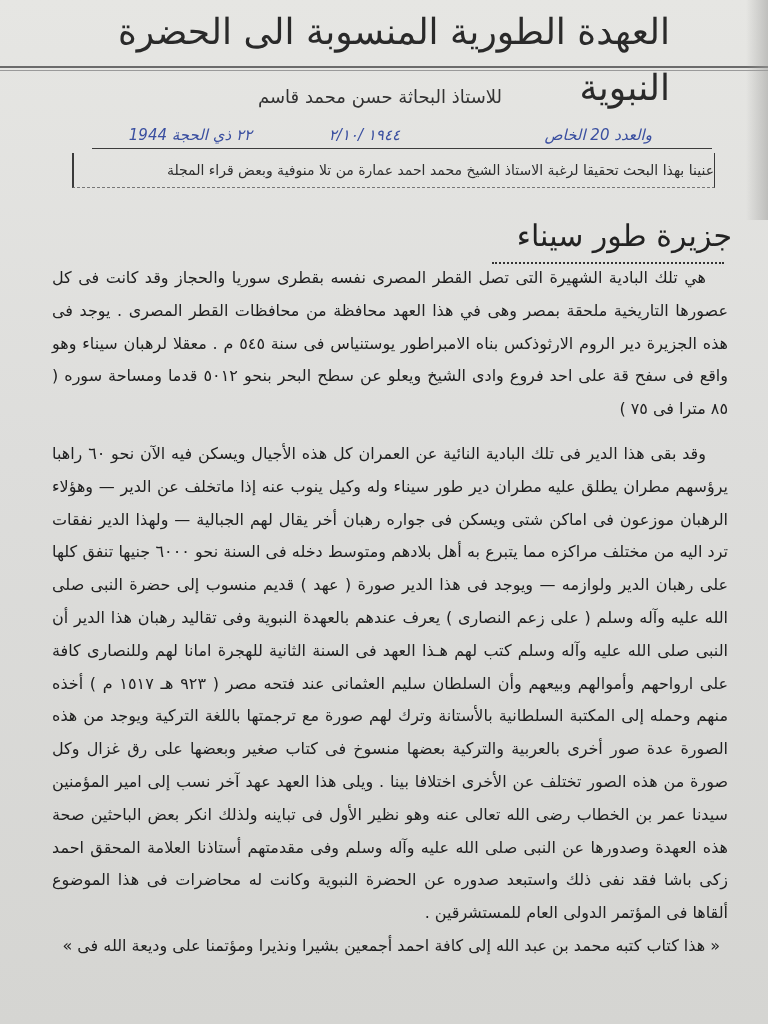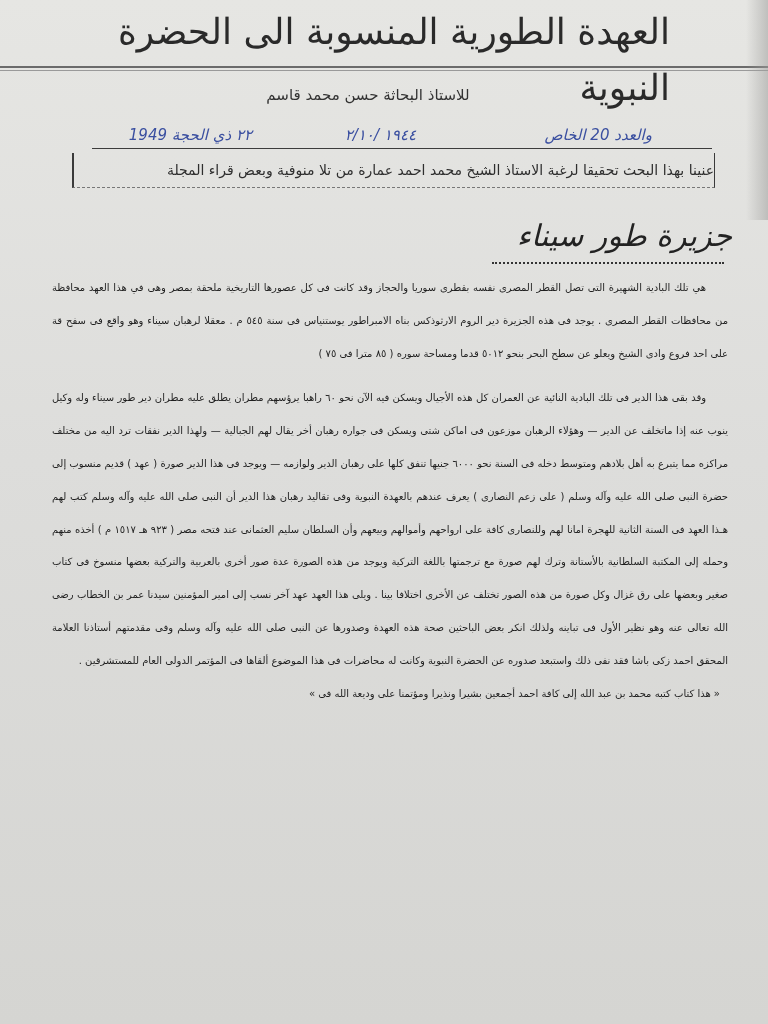--- a/index.html
+++ b/index.html
@@ -52,46 +52,46 @@
       height: 0;
       border-top: 2px solid #6b6b6b;
     }
     .title-rule.r2 {
       top: 70px;
       border-top: 1px solid #9a9a9a;
     }
     .byline {
       position: absolute;
       top: 86px;
-      left: 168px;
+      left: 180px;
       width: 400px;
       text-align: center;
       direction: rtl;
-      font-size: 15px;
+      font-size: 18px;
       color: #333;
     }
     .ref-line {
       position: absolute;
       top: 122px;
       left: 92px;
       width: 620px;
       height: 26px;
       border-bottom: 1.5px solid #3c3c3c;
       direction: rtl;
       font-family: "DejaVu Sans", sans-serif;
       color: #3a4fa0;
       font-size: 15px;
       font-style: italic;
     }
     .ref-line span {
       position: absolute;
       top: 4px;
     }
     .ref-issue { right: 60px; }
-    .ref-date-a { right: 296px; }
+    .ref-date-a { right: 312px; }
     .ref-date-b { right: 460px; }
     .dedication-box {
       position: absolute;
       top: 153px;
       left: 72px;
       width: 640px;
       height: 34px;
       border-left: 2px solid #3a3a3a;
       border-right: 1.5px solid #3a3a3a;
       border-bottom: 1px dashed #777;
@@ -104,38 +104,37 @@
       position: absolute;
       top: 214px;
       left: 482px;
       width: 250px;
       text-align: right;
       direction: rtl;
       font-family: "DejaVu Serif", serif;
       font-size: 30px;
       color: #222;
       line-height: 44px;
-      font-style: italic;
     }
     .heading-rule {
       position: absolute;
       top: 262px;
       left: 492px;
       width: 232px;
       border-top: 2px dotted #333;
     }
     .body-text {
       position: absolute;
-      top: 272px;
+      top: 262px;
       left: 52px;
       width: 676px;
       direction: rtl;
       text-align: justify;
       font-family: "DejaVu Sans", sans-serif;
-      font-size: 10px;
+      font-size: 16px;
       line-height: 32.8px;
       color: #1f1f1f;
     }
     .body-text p {
       margin: 0;
       text-indent: 22px;
       text-align-last: right;
     }
     .body-text p + p {
       margin-top: 12px;
@@ -155,21 +154,21 @@
 
   <div class="journal-title">العهدة الطورية المنسوبة الى الحضرة النبوية</div>
   <div class="title-rule"></div>
   <div class="title-rule r2"></div>
 
   <div class="byline">للاستاذ البحاثة حسن محمد قاسم</div>
 
   <div class="ref-line">
     <span class="ref-issue">والعدد 20 الخاص</span>
     <span class="ref-date-a">١٩٤٤ /٢/١٠</span>
-    <span class="ref-date-b">٢٢ ذي الحجة 1949</span>
+    <span class="ref-date-b">٢٢ ذي الحجة 1944</span>
   </div>
 
   <div class="dedication-box">عنينا بهذا البحث تحقيقا لرغبة الاستاذ الشيخ محمد احمد عمارة من تلا منوفية وبعض قراء المجلة</div>
 
   <div class="section-heading">جزيرة طور سيناء</div>
   <div class="heading-rule"></div>
 
   <div class="body-text">
     <p class="lead">هي تلك البادية الشهيرة التى تصل القطر المصرى نفسه بقطرى سوريا والحجاز وقد كانت فى كل عصورها التاريخية ملحقة بمصر وهى في هذا العهد محافظة من محافظات القطر المصرى . يوجد فى هذه الجزيرة دير الروم الارثوذكس بناه الامبراطور يوستنياس فى سنة ٥٤٥ م . معقلا لرهبان سيناء وهو واقع فى سفح قة على احد فروع وادى الشيخ ويعلو عن سطح البحر بنحو ٥٠١٢ قدما ومساحة سوره ( ٨٥ مترا فى ٧٥ )</p>
     <p>وقد بقى هذا الدير فى تلك البادية النائية عن العمران كل هذه الأجيال ويسكن فيه الآن نحو ٦٠ راهبا يرؤسهم مطران يطلق عليه مطران دير طور سيناء وله وكيل ينوب عنه إذا ماتخلف عن الدير — وهؤلاء الرهبان موزعون فى اماكن شتى ويسكن فى جواره رهبان أخر يقال لهم الجبالية — ولهذا الدير نفقات ترد اليه من مختلف مراكزه مما يتبرع به أهل بلادهم ومتوسط دخله فى السنة نحو ٦٠٠٠ جنيها تنفق كلها على رهبان الدير ولوازمه — ويوجد فى هذا الدير صورة ( عهد ) قديم منسوب إلى حضرة النبى صلى الله عليه وآله وسلم ( على زعم النصارى ) يعرف عندهم بالعهدة النبوية وفى تقاليد رهبان هذا الدير أن النبى صلى الله عليه وآله وسلم كتب لهم هـذا العهد فى السنة الثانية للهجرة امانا لهم وللنصارى كافة على ارواحهم وأموالهم وبيعهم وأن السلطان سليم العثمانى عند فتحه مصر ( ٩٢٣ هـ ١٥١٧ م ) أخذه منهم وحمله إلى المكتبة السلطانية بالأستانة وترك لهم صورة مع ترجمتها باللغة التركية ويوجد من هذه الصورة عدة صور أخرى بالعربية والتركية بعضها منسوخ فى كتاب صغير وبعضها على رق غزال وكل صورة من هذه الصور تختلف عن الأخرى اختلافا بينا . ويلى هذا العهد عهد آخر نسب إلى امير المؤمنين سيدنا عمر بن الخطاب رضى الله تعالى عنه وهو نظير الأول فى تباينه ولذلك انكر بعض الباحثين صحة هذه العهدة وصدورها عن النبى صلى الله عليه وآله وسلم وفى مقدمتهم أستاذنا العلامة المحقق احمد زكى باشا فقد نفى ذلك واستبعد صدوره عن الحضرة النبوية وكانت له محاضرات فى هذا الموضوع ألقاها فى المؤتمر الدولى العام للمستشرقين .</p>

